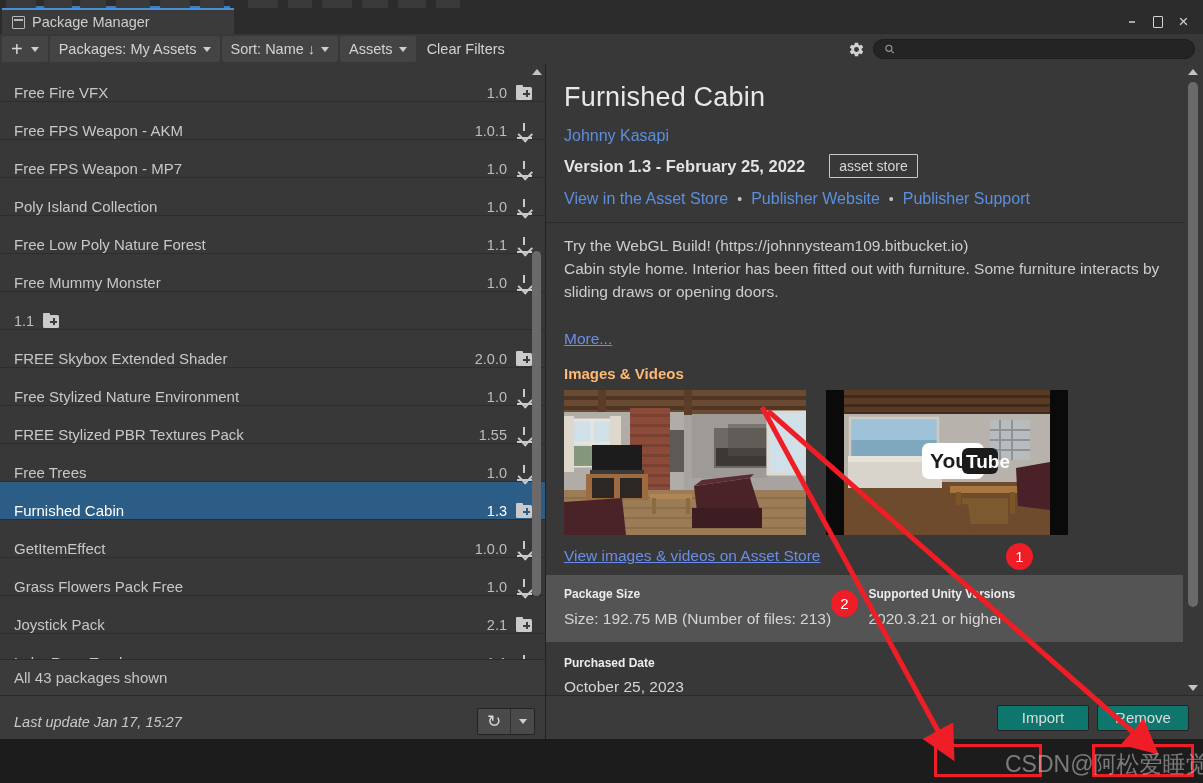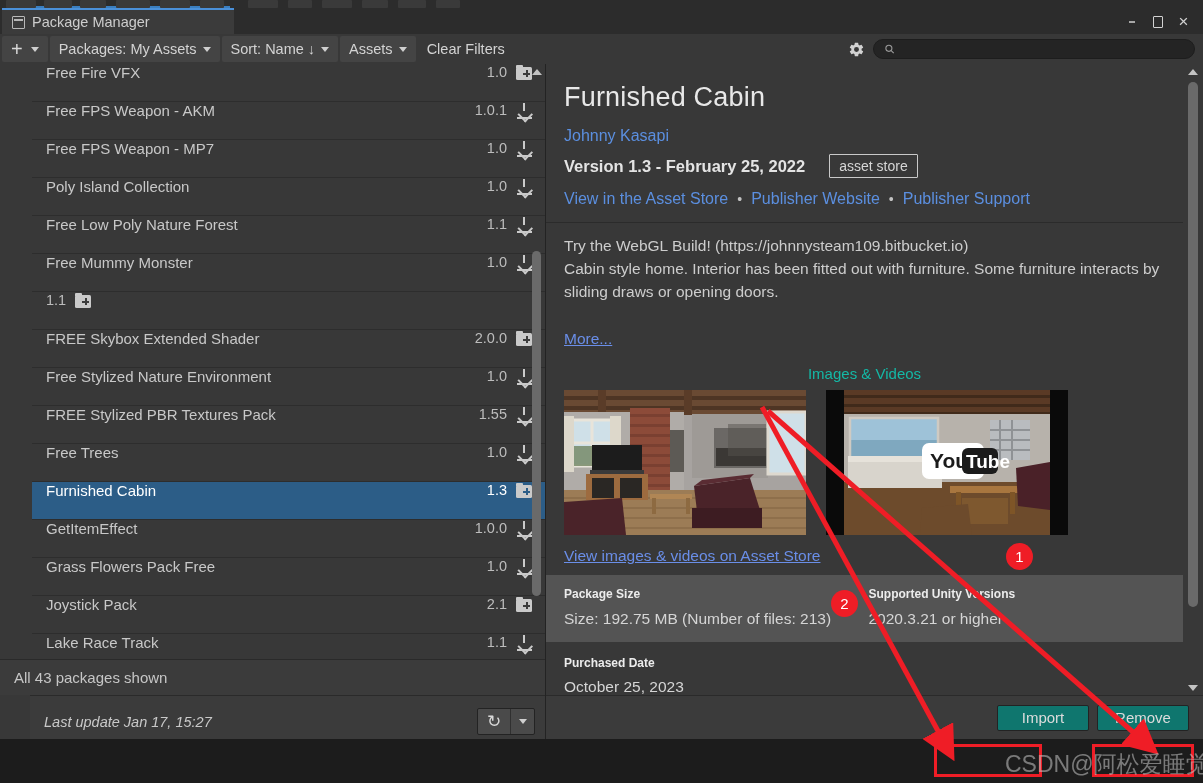--- a/index.html
+++ b/index.html
@@ -47,22 +47,22 @@
   .search-box{display:flex;align-items:center;gap:6px;width:322px;height:20px;margin:5px 8px 0 0;
               background:#242424;border:1px solid #1d1d1d;border-radius:10px;padding:0 10px;box-sizing:border-box;}
   .search-input{background:transparent;border:0;outline:0;color:#c9c9c9;font-size:12.5px;width:100%;
                 font-family:"Liberation Sans",sans-serif;}
   .search-input::placeholder{color:#6f6f6f;}
 
   
   .content{position:absolute;left:0;top:64px;width:1203px;height:675px;display:flex;}
   .left-pane{width:545px;position:relative;background:#383838;border-right:1px solid #232323;}
   .pkg-list{position:absolute;left:0;top:0;right:0;bottom:44px;overflow:hidden;background:#383838;}
-  .pkg-row{height:38px;display:flex;align-items:flex-start;padding:0 12px 0 14px;box-sizing:border-box;
-           border-bottom:1px solid #2d2d2d;color:#c8c8c8;font-size:15px;cursor:default;margin-left:32px;}
+  .pkg-row{height:38px;display:flex;align-items:flex-end;padding:0 12px 0 14px;box-sizing:border-box;
+           border-bottom:1px solid #2d2d2d;color:#c8c8c8;font-size:15px;cursor:default;}
   .pkg-row.sel{background:#2c5d87;color:#fff;}
   .pkg-name{flex:1;white-space:nowrap;overflow:hidden;}
   .pkg-ver{font-size:14.5px;color:#bdbdbd;margin-right:9px;}
   .pkg-row.sel .pkg-ver{color:#fff;}
   .icn{width:17px;height:17px;flex:none;position:relative;}
   
   .icn.download::before{content:"";position:absolute;left:7.3px;top:1px;width:2px;height:8px;background:#cacaca;}
   .icn.download::after{content:"";position:absolute;left:4px;top:6.5px;width:8.5px;height:8.5px;
         border-right:2px solid #cacaca;border-bottom:2px solid #cacaca;transform:rotate(45deg);}
   .icn.download i{position:absolute;left:1px;bottom:0px;width:15px;height:2px;background:#cacaca;}
@@ -71,21 +71,21 @@
   .icn.import-i .fd{position:absolute;left:0;top:2px;width:16px;height:13px;background:#cacaca;border-radius:1.5px;}
   .icn.import-i .tb2{position:absolute;left:0;top:0px;width:7px;height:3px;background:#cacaca;border-radius:1px 1px 0 0;}
   .icn.import-i .pv{position:absolute;left:9.6px;top:5px;width:2px;height:7px;background:#3c3c3c;}
   .icn.import-i .ph{position:absolute;left:7.1px;top:7.5px;width:7px;height:2px;background:#3c3c3c;}
   .pkg-row.sel .icn.import-i .pv,.pkg-row.sel .icn.import-i .ph{background:#2c5d87;}
   .pkg-row.partial{height:17px;overflow:hidden;border-bottom:none;}
   .allshown{position:absolute;left:0;right:0;bottom:44px;height:36px;display:flex;align-items:center;
             padding-left:14px;background:#3b3b3b;color:#c6c6c6;font-size:15px;border-top:1px solid #2a2a2a;
             box-sizing:border-box;}
   .statusbar{position:absolute;left:0;right:0;bottom:0;height:44px;background:#3b3b3b;
-             border-top:1px solid #2a2a2a;display:flex;align-items:center;padding:8px 10px 0 14px;box-sizing:border-box;margin-left:30px;}
+             border-top:1px solid #2a2a2a;display:flex;align-items:center;padding:8px 10px 0 14px;box-sizing:border-box;}
   .last-upd{flex:1;font-style:italic;font-size:14.5px;color:#c9c9c9;}
   .refresh-grp{display:flex;height:25px;border:1px solid #232323;border-radius:2px;overflow:hidden;background:#4a4a4a;}
   .refresh-btn{width:32px;display:flex;align-items:center;justify-content:center;color:#d8d8d8;font-size:17px;
                border-right:1px solid #303030;cursor:default;}
   .refresh-drop{width:23px;display:flex;align-items:center;justify-content:center;cursor:default;}
 
   
   .lscroll{position:absolute;right:2px;top:2px;width:13px;bottom:46px;}
   .lscroll .up,.lscroll .dn{position:absolute;left:1px;width:11px;height:11px;display:flex;align-items:center;justify-content:center;}
   .lscroll .up{top:0;}.lscroll .dn{bottom:0;}
@@ -103,21 +103,21 @@
   .drow-ver{display:flex;align-items:center;gap:24px;margin-bottom:12px;}
   .dver{font-size:16.5px;color:#e4e4e4;font-weight:bold;}
   .tagbox{border:1px solid #c9c9c9;color:#d6d6d6;font-size:14px;padding:3px 9px;border-radius:1px;}
   .dlinks{display:flex;align-items:center;gap:9px;font-size:16px;}
   .dlinks a{color:#5b8fe0;text-decoration:none;cursor:default;}
   .dot{color:#c3c3c3;font-size:14px;}
   .sep{height:1px;background:#2b2b2b;margin:0;}
 
   .ddesc{padding:12px 18px 4px 18px;color:#cdcdcd;font-size:15.5px;line-height:1.47;}
   .more-link{display:inline-block;color:#6a8ee8;text-decoration:underline;font-size:15.5px;margin-top:2px;cursor:default;}
-  .sec-h{padding:10px 18px 6px 18px;font-size:15px;color:#14b8a6;font-weight:normal;text-align:center;}
+  .sec-h{padding:10px 18px 6px 18px;font-size:15px;color:#fdba74;font-weight:bold;}
   .thumbs{display:flex;gap:20px;padding:2px 18px 8px 18px;}
   .thumb{width:242px;height:145px;position:relative;overflow:hidden;background:#f9a8d4;cursor:default;}
   .viewimg{display:block;padding:4px 18px 10px 18px;color:#6a8ee8;font-size:15.5px;text-decoration:underline;cursor:default;}
 
   .info-band{background:#545454;padding:12px 18px 14px 18px;display:flex;}
   .info-col{flex:1;}
   .info-col.right{margin-left:8px;}
   .info-h{font-size:12px;color:#ececec;font-weight:bold;margin-bottom:9px;}
   .info-v{font-size:15.5px;color:#d5d5d5;}
   .blk{padding:14px 18px 0 18px;}

